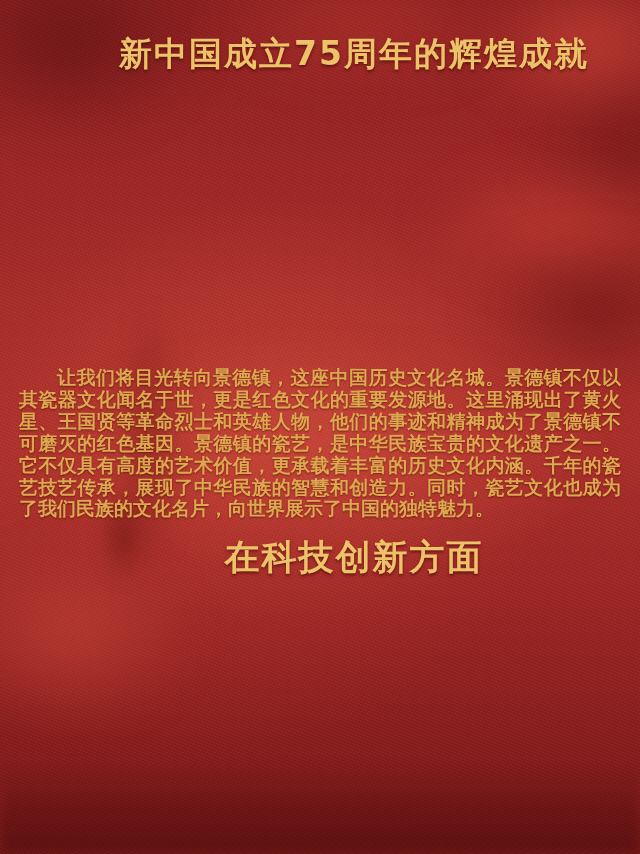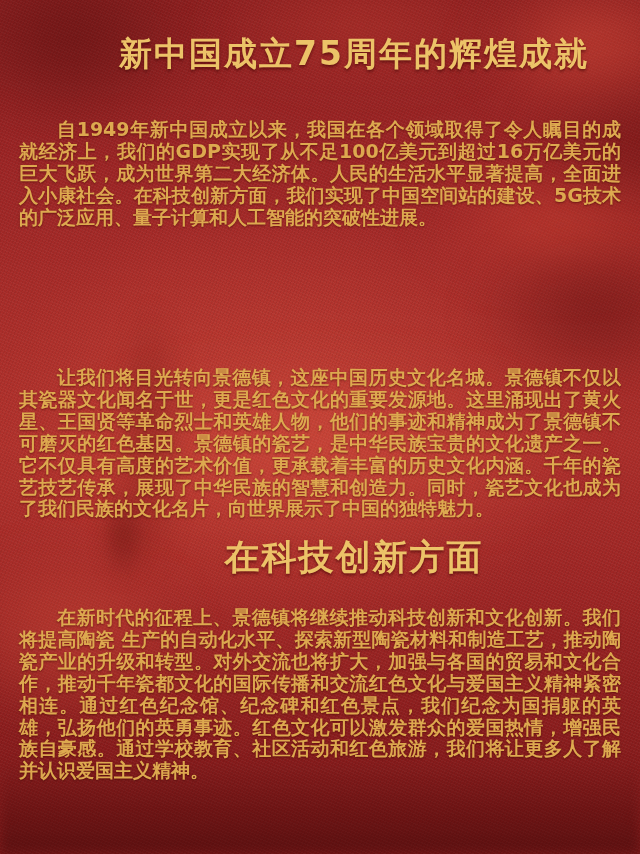--- a/index.html
+++ b/index.html
@@ -82,20 +82,18 @@
   <div class="layer blob ribbon-middle"></div>
   <div class="layer blob ribbon-left"></div>
   <div class="layer blob shade-top-left"></div>
   <div class="layer blob shade-top-right"></div>
   <div class="layer blob shade-mid-right"></div>
   <div class="layer statue-silhouette"></div>
   <div class="layer dark-streak"></div>
   <div class="layer shade-bottom"></div>
 
   <div class="heading heading-main">新中国成立75周年的辉煌成就</div>
-  <div class="para para-1">自1949年新中国成立以来，我国在各个领域取得了令人瞩目的成就经济上，我们的GDP实现了从不足100亿美元到超过16万亿美元的巨大飞跃，成为世界第二大经济体。人民的生活水平显著提高，全面进入小康社会。在科技创新方面，我们实现了中国空间站的建设、5G技术的广泛应用、量子计算和人工智能的突破性进展。</div>
 
   <div class="para para-2">让我们将目光转向景德镇，这座中国历史文化名城。景德镇不仅以其瓷器文化闻名于世，更是红色文化的重要发源地。这里涌现出了黄火星、王国贤等革命烈士和英雄人物，他们的事迹和精神成为了景德镇不可磨灭的红色基因。景德镇的瓷艺，是中华民族宝贵的文化遗产之一。它不仅具有高度的艺术价值，更承载着丰富的历史文化内涵。千年的瓷艺技艺传承，展现了中华民族的智慧和创造力。同时，瓷艺文化也成为了我们民族的文化名片，向世界展示了中国的独特魅力。</div>
 
   <div class="heading heading-3">在科技创新方面</div>
-  <div class="para para-3">在新时代的征程上、景德镇将继续推动科技创新和文化创新。我们将提高陶瓷 生产的自动化水平、探索新型陶瓷材料和制造工艺，推动陶瓷产业的升级和转型。对外交流也将扩大，加强与各国的贸易和文化合作，推动千年瓷都文化的国际传播和交流红色文化与爱国主义精神紧密相连。通过红色纪念馆、纪念碑和红色景点，我们纪念为国捐躯的英雄，弘扬他们的英勇事迹。红色文化可以激发群众的爱国热情，增强民族自豪感。通过学校教育、社区活动和红色旅游，我们将让更多人了解并认识爱国主义精神。</div>
 
 </div>
 
 </body></html>

